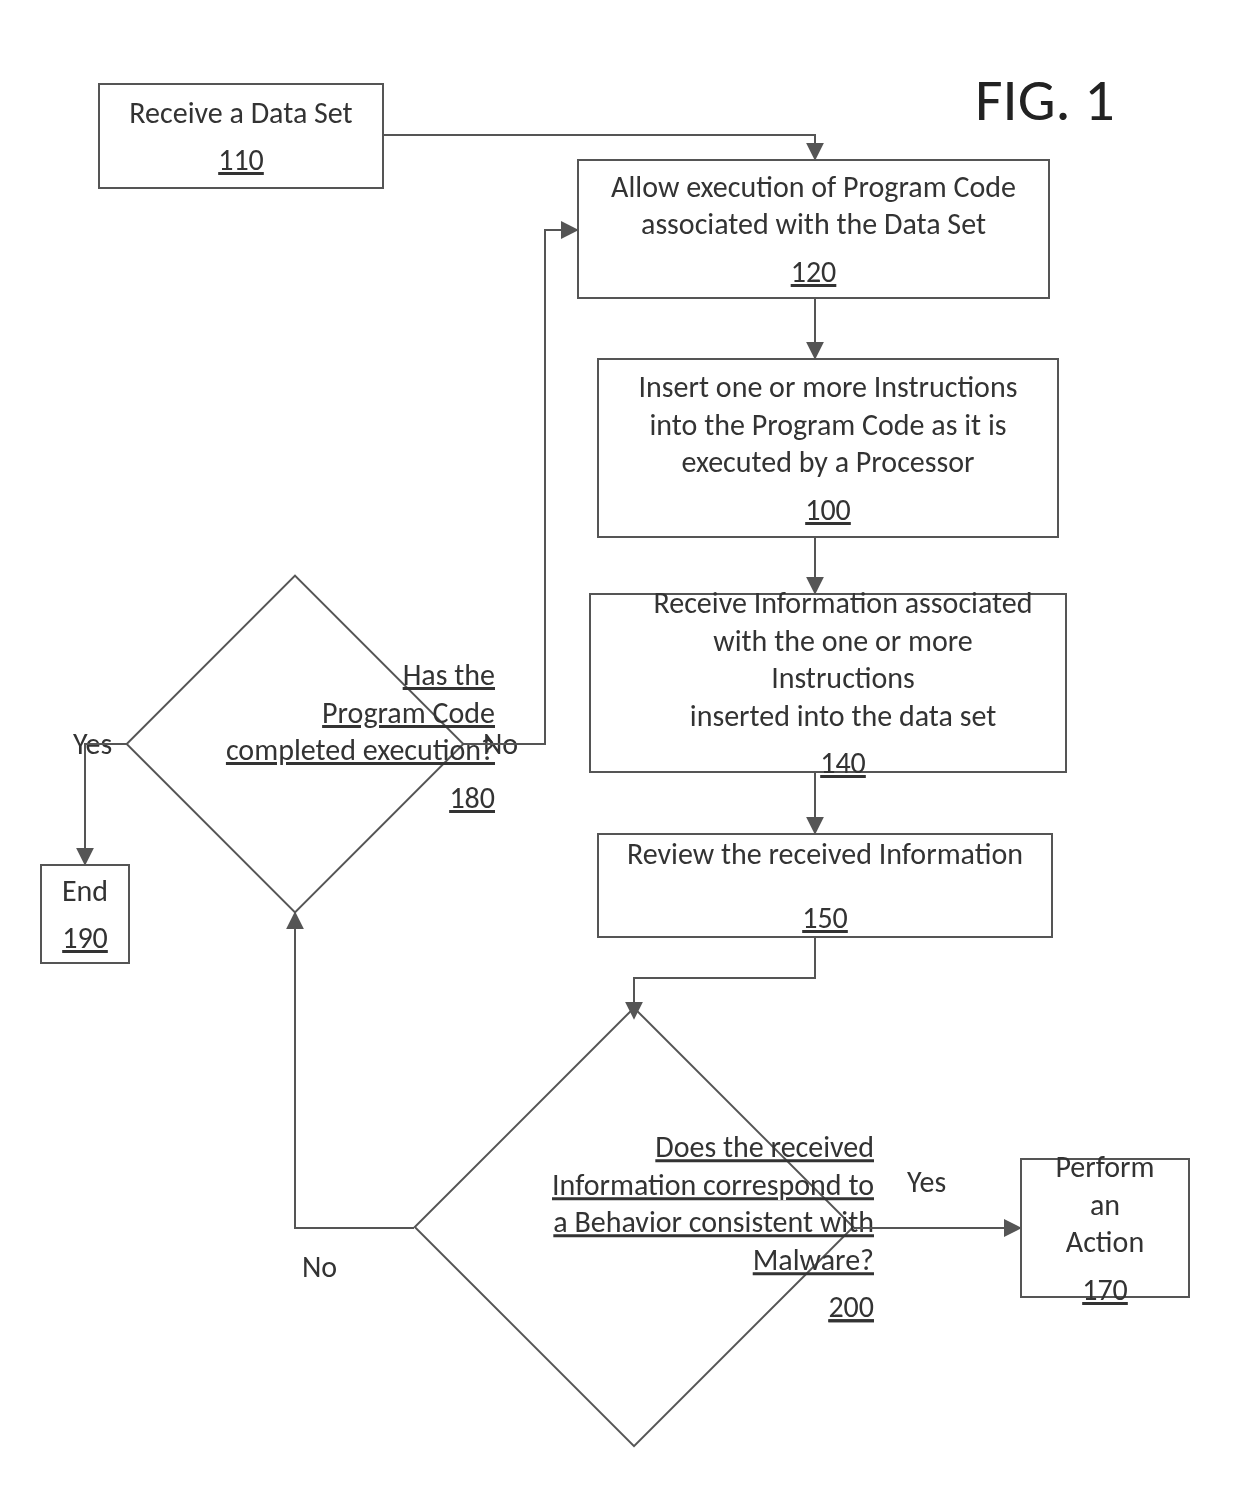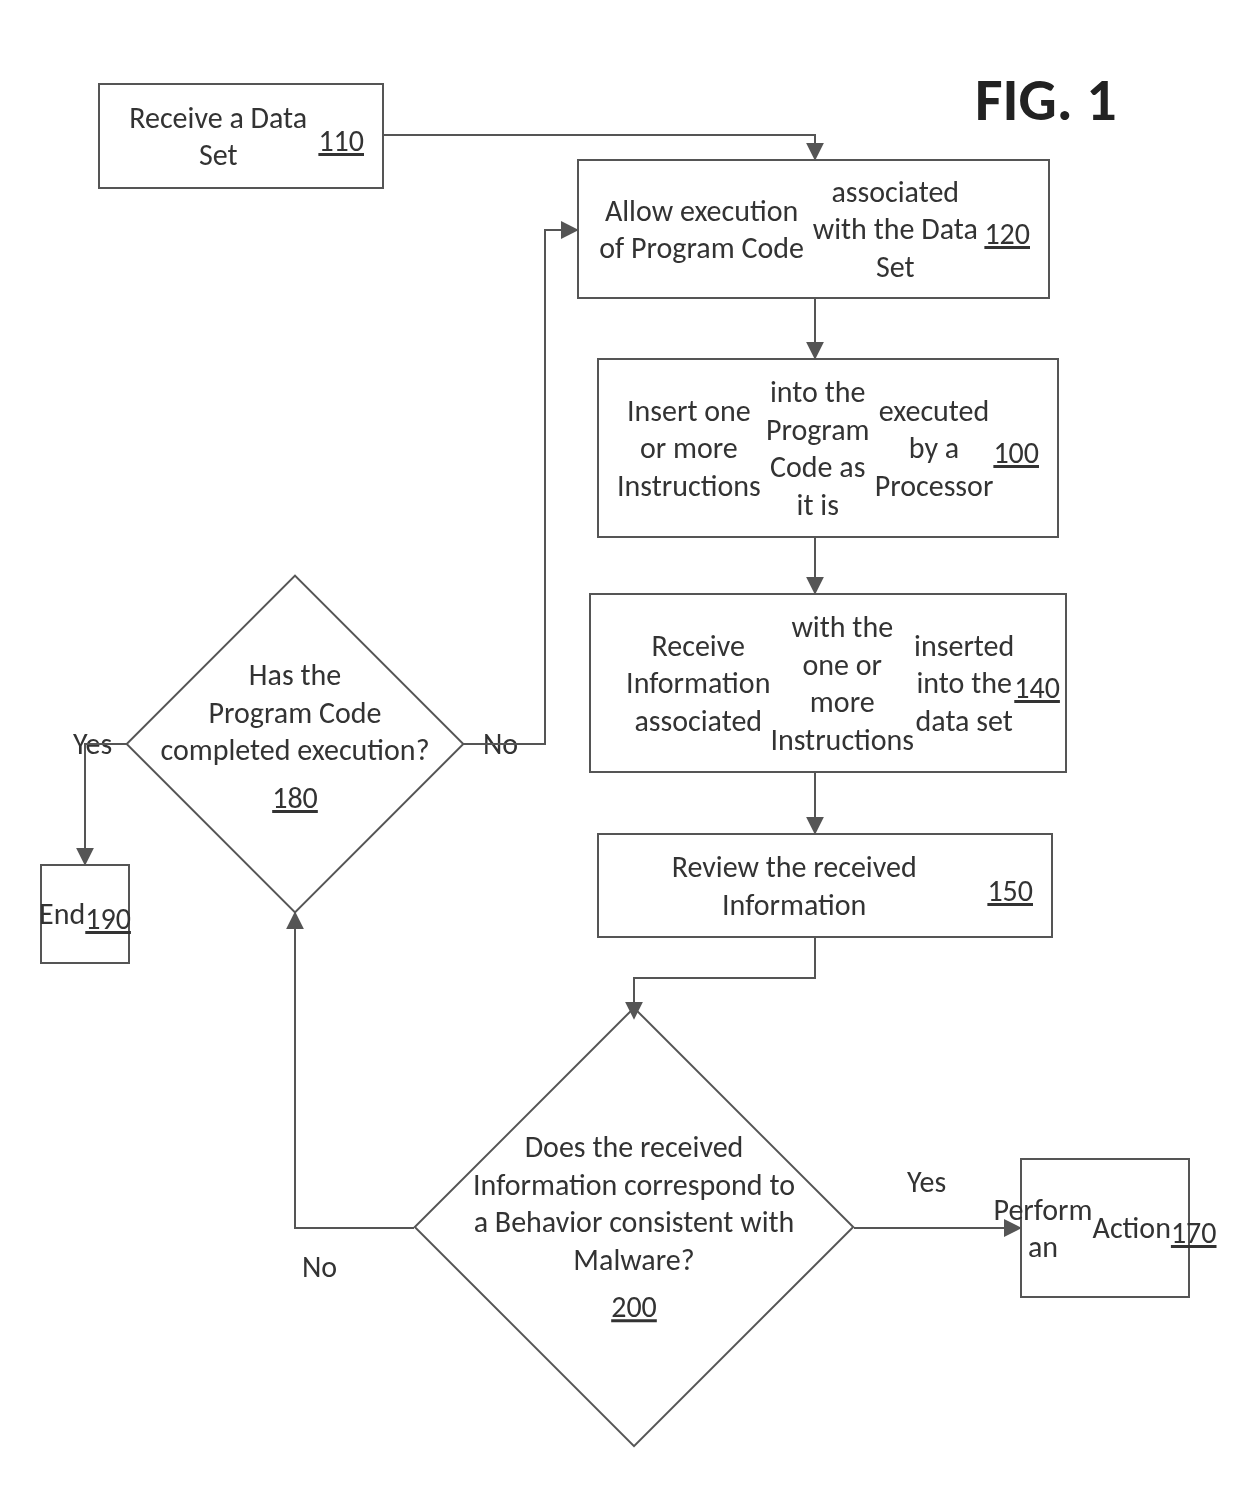--- a/index.html
+++ b/index.html
@@ -10,33 +10,33 @@
   .canvas {
     position: relative;
     width: 1240px;
     height: 1501px;
     font-family: Calibri, "Segoe UI", Arial, sans-serif;
     color: #333;
   }
   .fig-title {
     position: absolute;
     font-size: 60px;
-    font-weight: 700;
+    font-weight: 400;
     color: #222;
     line-height: 1;
   }
   .box {
     position: absolute;
     border: 2px solid #555;
     background: #fff;
     text-align: center;
     font-size: 30px;
     line-height: 1.25;
     display: flex;
-    flex-direction: row;
+    flex-direction: column;
     justify-content: center;
     align-items: center;
     padding: 8px 18px;
     box-sizing: border-box;
   }
   .refnum {
     text-decoration: underline;
     margin-top: 10px;
   }
   .diamond-wrap {
@@ -44,26 +44,27 @@
   }
   .diamond-shape {
     position: absolute;
     border: 2px solid #555;
     background: #fff;
     transform: rotate(45deg);
     box-sizing: border-box;
   }
   .diamond-text {
     position: absolute;
-    text-align: center;
+    text-align: right;
     font-size: 30px;
     line-height: 1.25;
     width: 100%;
     top: 50%;
     transform: translateY(-50%);
+    text-decoration: underline;
   }
   .label {
     position: absolute;
     font-size: 30px;
     color: #333;
   }
   svg.conn {
     position: absolute;
     overflow: visible;
     pointer-events: none;

